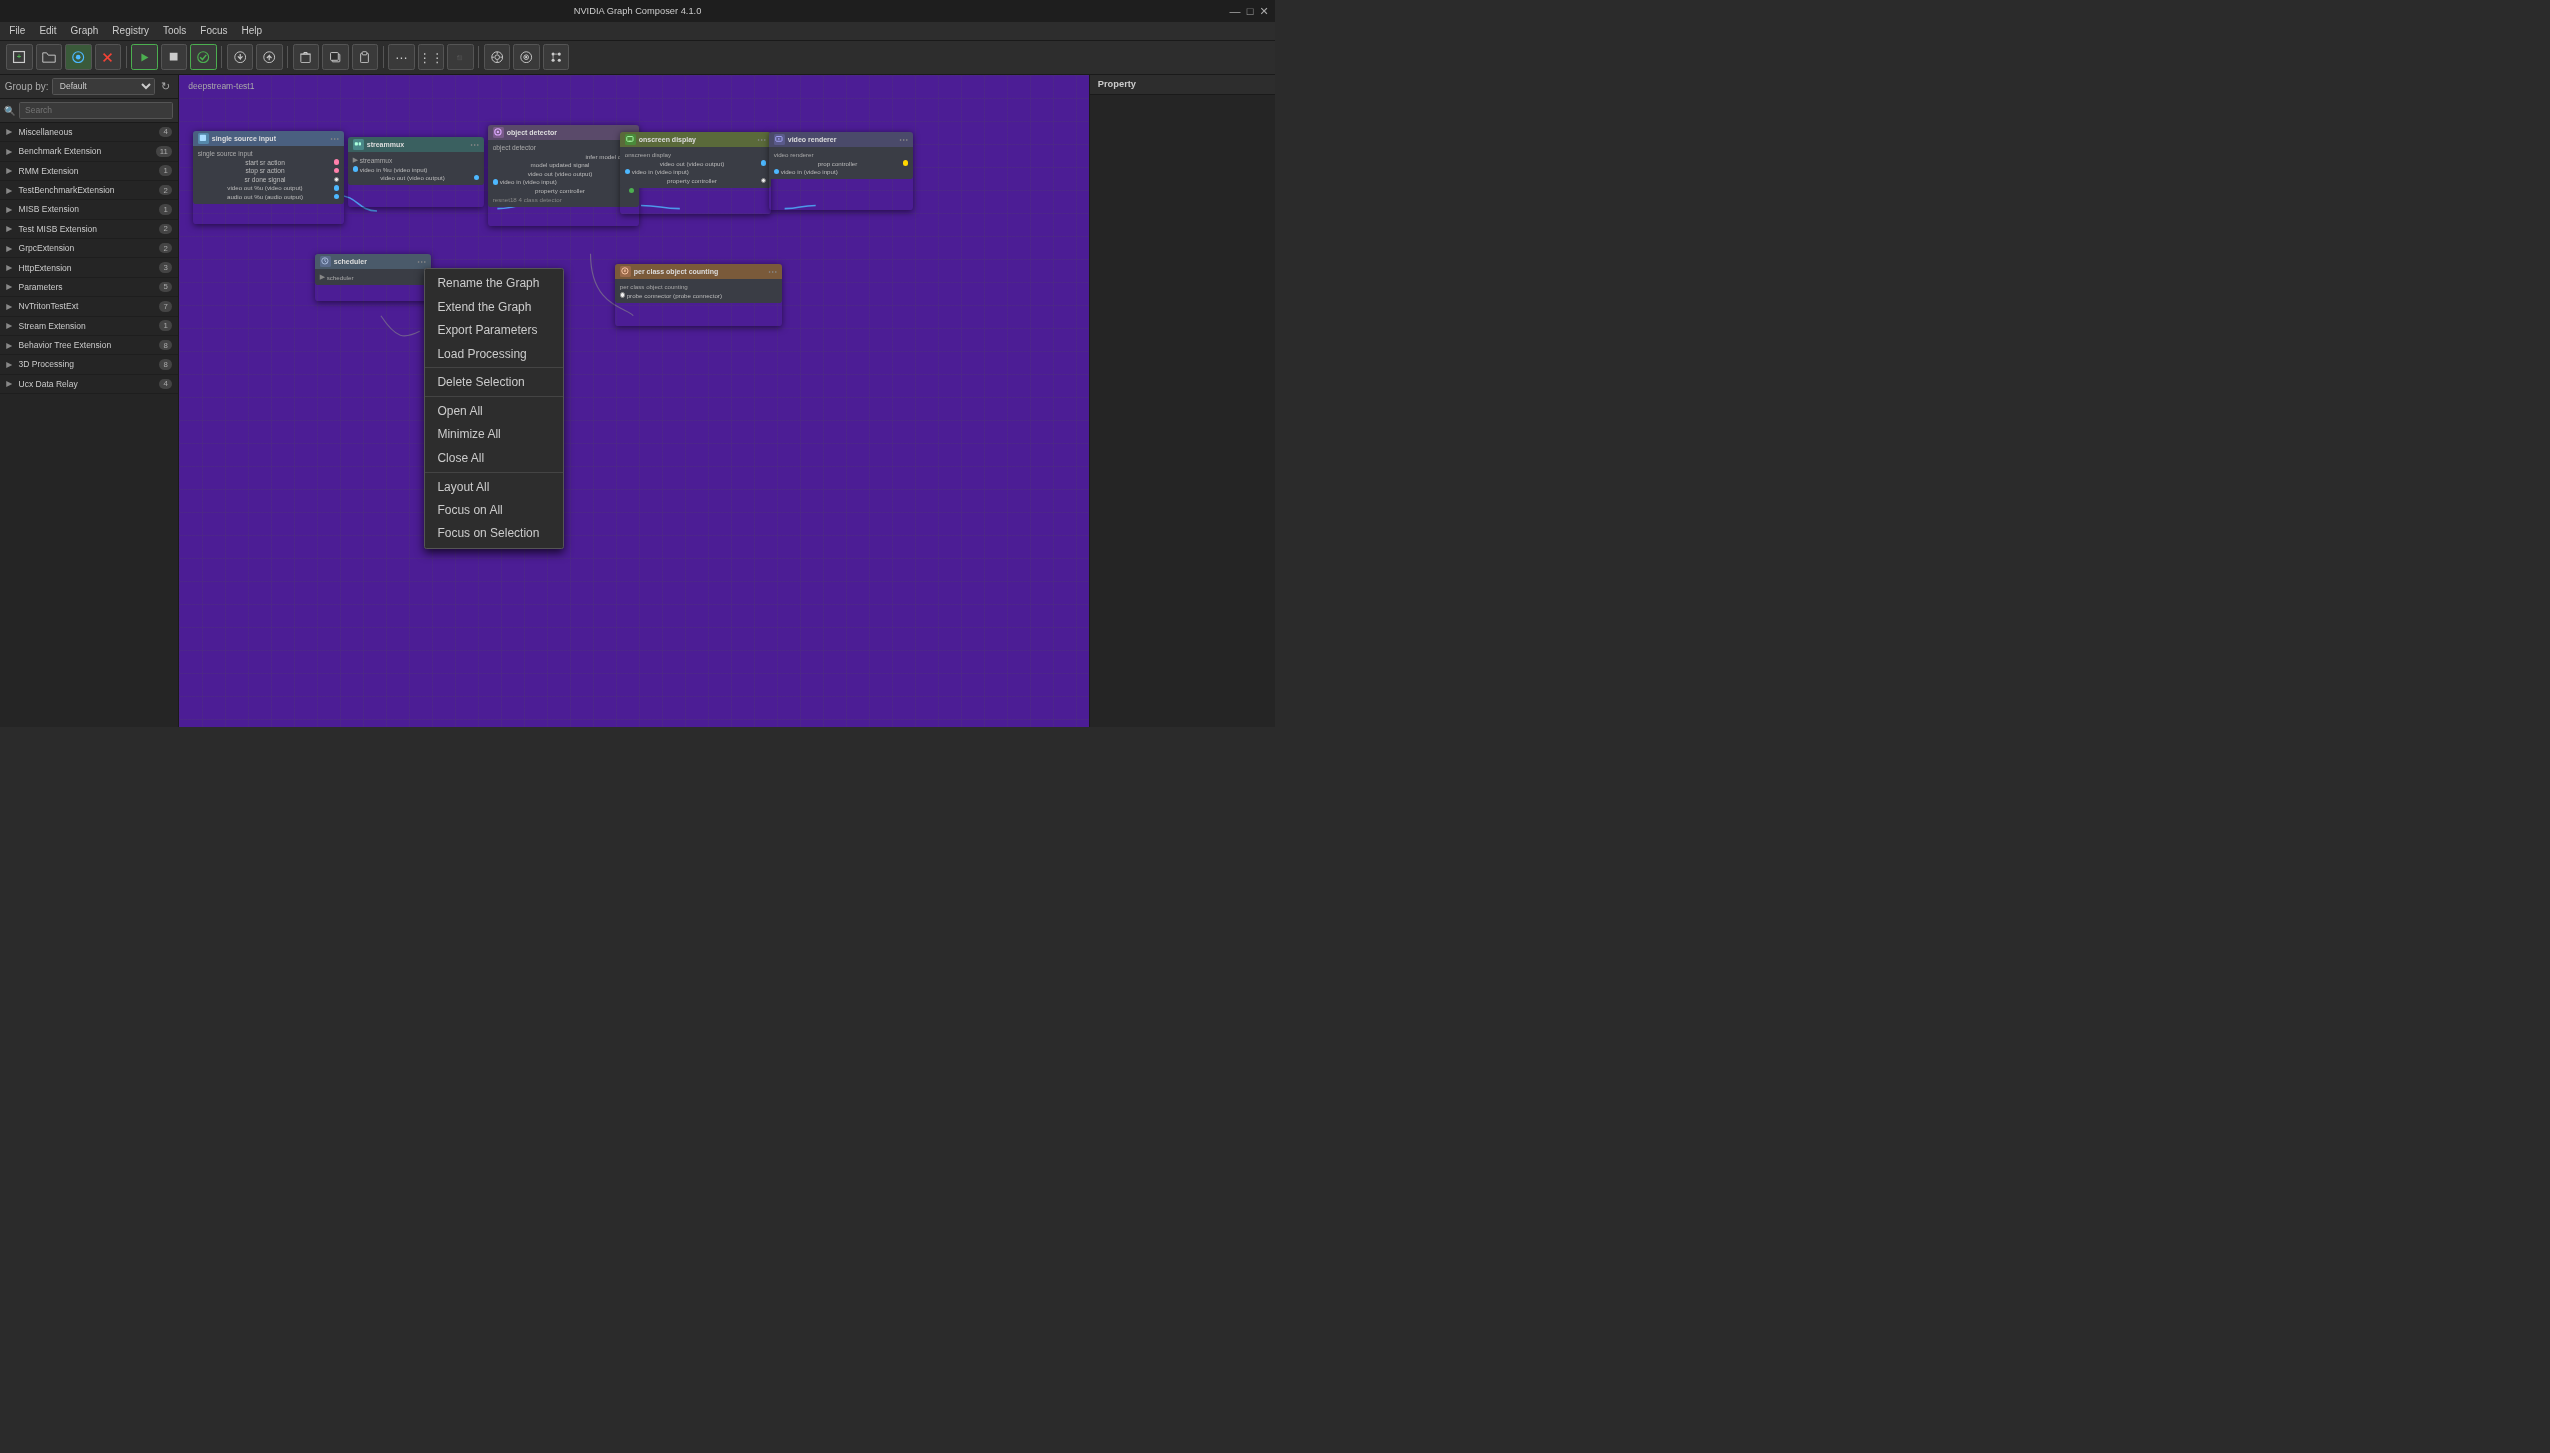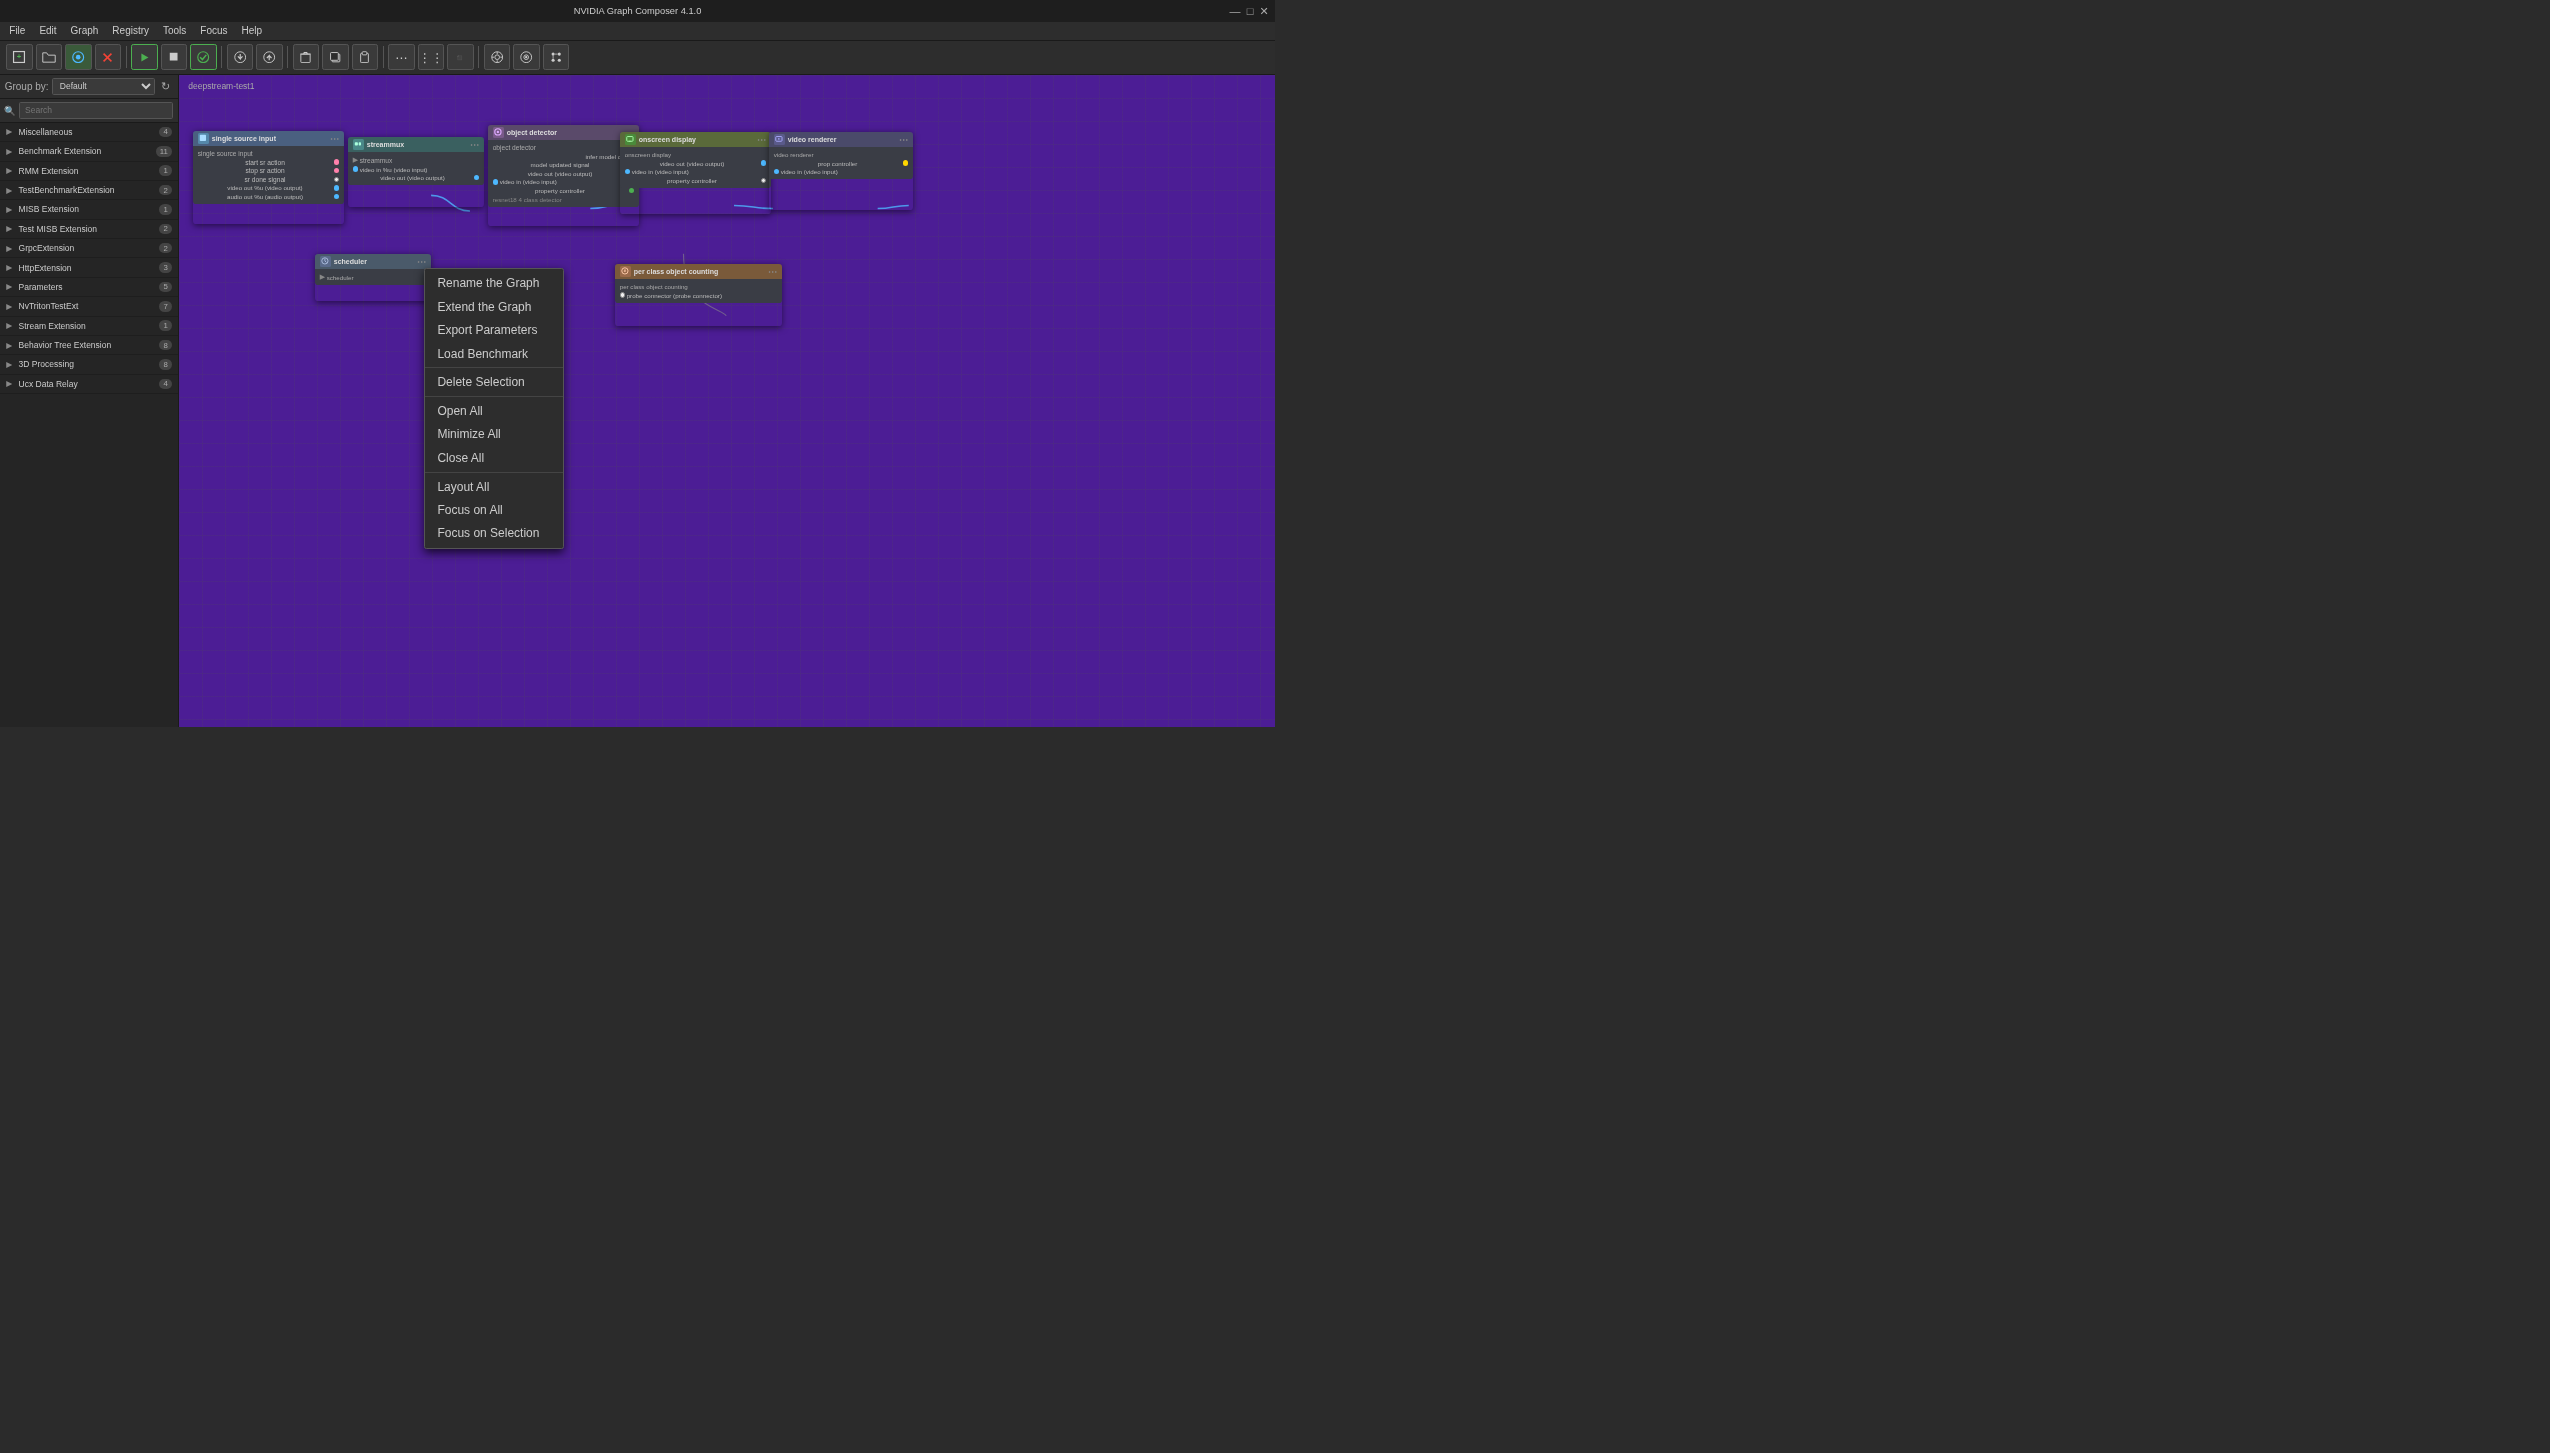--- a/index.html
+++ b/index.html
@@ -798,35 +798,38 @@
           <div class="port-dot white"></div>
           <span style="font-size:6.2px;">probe connector (probe connector)</span>
         </div>
       </div>
     </div>
 
     <div id="context-menu" style="left: 245px; top: 193px;">
       <div class="ctx-item">Rename the Graph</div>
       <div class="ctx-item">Extend the Graph</div>
       <div class="ctx-item">Export Parameters</div>
-      <div class="ctx-item">Load Benchmark</div>
+      <div class="ctx-item">Load Processing</div>
       <div class="ctx-separator"></div>
       <div class="ctx-item">Delete Selection</div>
       <div class="ctx-separator"></div>
       <div class="ctx-item">Open All</div>
       <div class="ctx-item">Minimize All</div>
       <div class="ctx-item">Close All</div>
       <div class="ctx-separator"></div>
       <div class="ctx-item">Layout All</div>
       <div class="ctx-item">Focus on All</div>
       <div class="ctx-item">Focus on Selection</div>
     </div>
 
   </div>
 
+  <div id="right-panel">
+    <div id="property-header">Property</div>
+  </div>
 
 </div>
 
 <div id="statusbar">
   <span class="status-icon" style="color:#888;">✳</span>
   <span class="status-icon status-info">ℹ</span>
   <span class="status-icon status-warning">⚠</span>
   <span class="status-icon status-error">✕</span>
   <span style="color:#f44336;">19</span>
   <span style="background:#f44336; color:#fff; border-radius:6.2px; padding: 0 3.9px; font-size:7px;">0</span>

